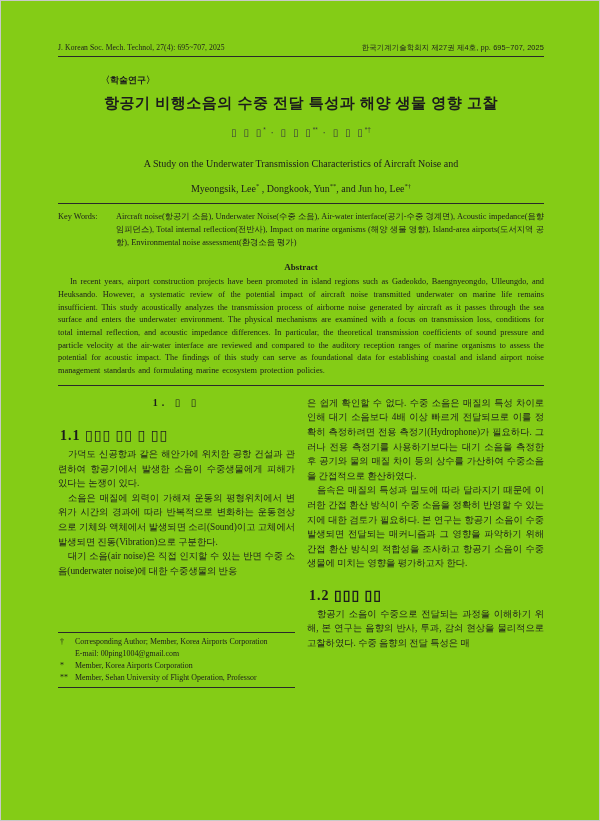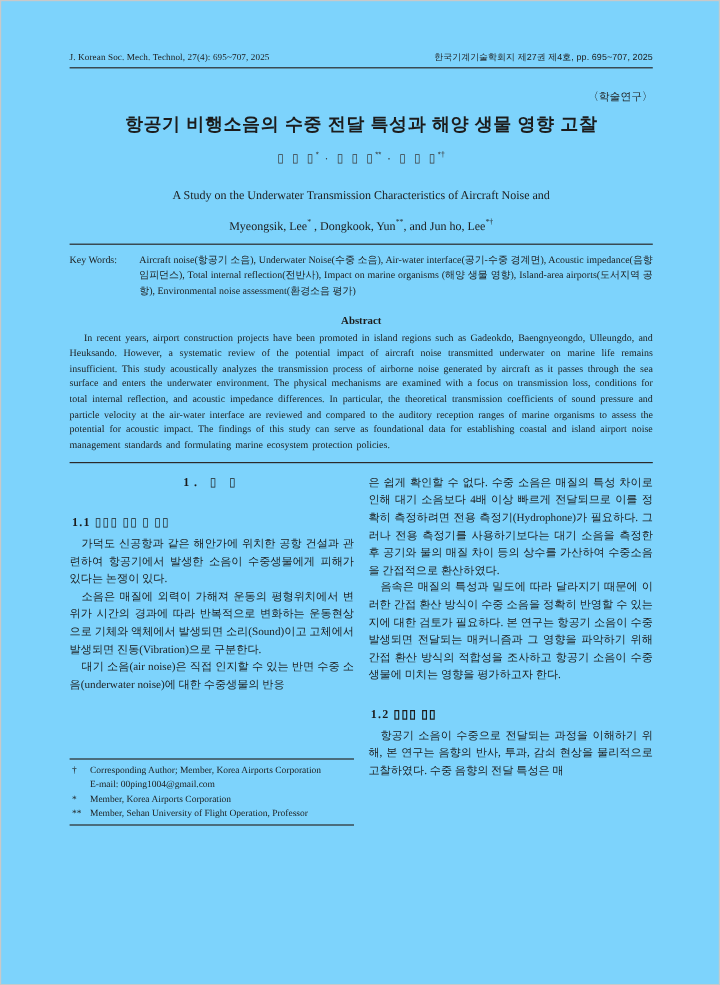--- a/index.html
+++ b/index.html
@@ -6,39 +6,39 @@
   html, body { background: #ffffff; }
   body {
     width: 600px; height: 821px;
     font-family: "Liberation Serif", "DejaVu Serif", serif;
     color: #1c1c1c;
     position: relative;
   }
   .page {
     width: 600px; height: 821px;
     border: 1px solid #c9c9c9;
-    background: #7dd3fc;
+    background: #84cc16;
     padding: 40px 55px 0 57px;
     overflow: hidden;
   }
 
   
   .jheader { font-size: 7.6px; letter-spacing: 0.1px; }
   .jheader .row {
     display: flex; justify-content: space-between; align-items: baseline;
     padding: 2px 0 3px 0;
   }
   .jheader .rule { border-top: 1px solid #2a2a2a; }
   .jheader .ko { font-family: "Liberation Sans", "DejaVu Sans", sans-serif; font-size: 7.4px; }
 
   
   .article-type {
     margin-top: 17px;
     font-family: "Liberation Sans", "DejaVu Sans", sans-serif;
-    font-size: 9px; font-weight: 400; text-align: right;
+    font-size: 9px; font-weight: 700; text-align: left; margin-left: 43px;
   }
   .title-ko {
     margin-top: 7px; text-align: center;
     font-family: "Liberation Sans", "DejaVu Sans", sans-serif;
     font-size: 15px; font-weight: 700; letter-spacing: 0.5px;
   }
   .authors-ko {
     margin-top: 13px; text-align: center;
     font-family: "Liberation Sans", "DejaVu Sans", sans-serif;
     font-size: 10px; color: #3a3a3a; letter-spacing: 2px;
@@ -69,21 +69,21 @@
 
   
   .columns { display: flex; gap: 12px; margin-top: 10px; height: 292px; }
   .col { width: 238px; display: flex; flex-direction: column; }
   .col-body { font-size: 9.3px; line-height: 14.6px; text-align: justify; }
   .col-body p { text-indent: 10px; }
   .sec-heading {
     text-align: center; font-weight: 700; font-size: 10px;
     letter-spacing: 4px; margin-bottom: 13px;
   }
-  .sub-heading { font-weight: 700; font-size: 10px; margin: 6px 0 3px 2px; letter-spacing: 1px; }
+  .sub-heading { font-weight: 700; font-size: 14px; margin: 6px 0 3px 2px; letter-spacing: 1px; }
 
   
   .footnote {
     margin-top: auto;
     border-top: 1px solid #2a2a2a; border-bottom: 1px solid #2a2a2a;
     padding: 3px 0 3px 0;
     font-size: 7.9px; line-height: 12px; text-align: justify;
   }
   .fn-row { position: relative; padding-left: 17px; }
   .fn-marker { position: absolute; left: 2px; top: 0; }

